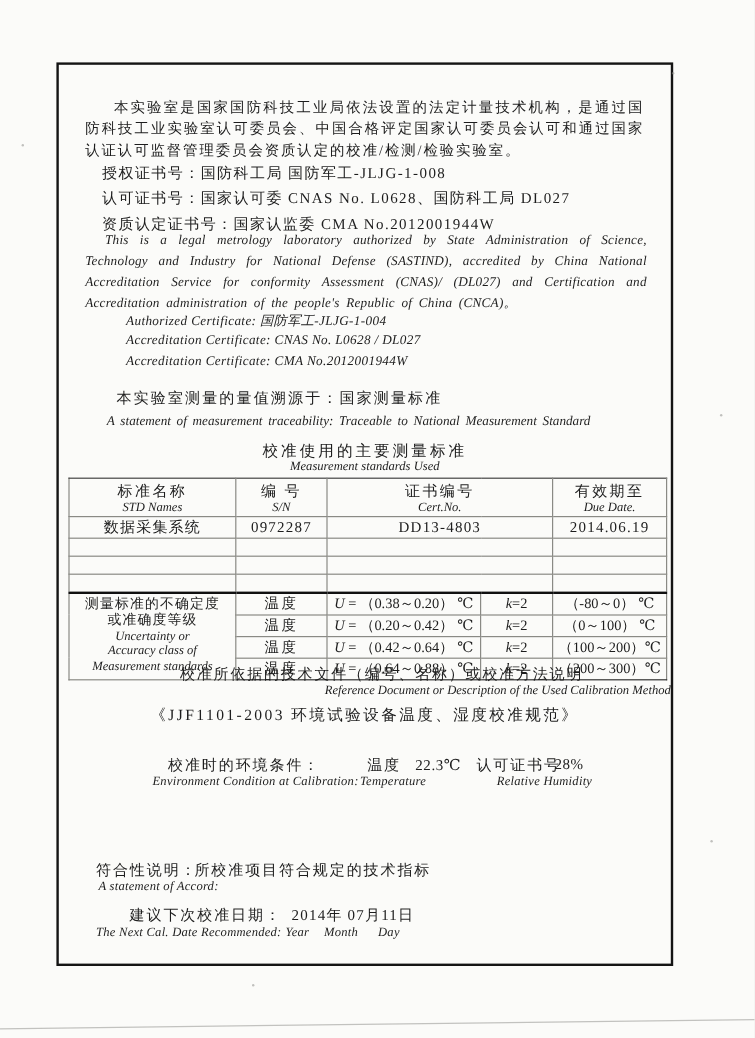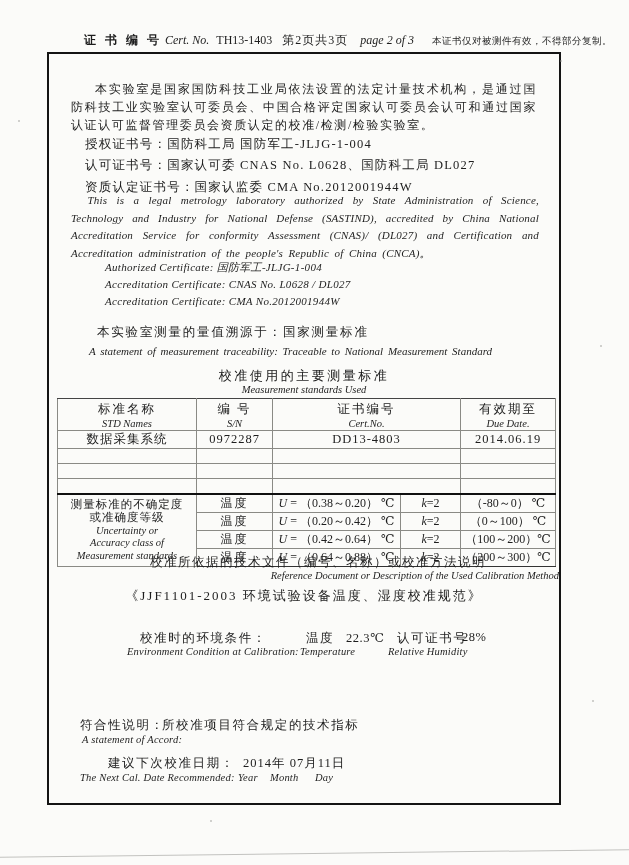--- a/index.html
+++ b/index.html
@@ -66,34 +66,26 @@
   .f11i { font-style:italic; font-size:10.5px; letter-spacing:0.2px; }
   
   .skew-line { position:absolute; top:853px; left:0; width:629px; border-top:1px solid #c2c2bf; transform:rotate(-0.7deg); }
   .speck { position:absolute; width:2px; height:2px; background:#9a9a96; border-radius:50%; opacity:.6; }
 </style>
 </head>
 <body>
 
 <div class="page">
 
-  <div class="hdr">
-    <span class="cn-label">证 书 编 号</span>
-    <span class="it">Cert. No.</span>
-    <span class="certno">TH13-1403</span>
-    <span class="pagecn">第2页共3页</span>
-    <span class="pageen">page 2 of 3</span>
-    <span class="notice">本证书仅对被测件有效，不得部分复制。</span>
-  </div>
 
   <div class="box">
 
     <div class="abs intro">本实验室是国家国防科技工业局依法设置的法定计量技术机构，是通过国防科技工业实验室认可委员会、中国合格评定国家认可委员会认可和通过国家认证认可监督管理委员会资质认定的校准/检测/检验实验室。</div>
 
-    <div class="abs certline" style="top:82px; left:36px;">授权证书号：国防科工局  国防军工-JLJG-1-004</div>
+    <div class="abs certline" style="top:82px; left:36px;">授权证书号：国防科工局  国防军工-JLJG-1-008</div>
     <div class="abs certline" style="top:103px; left:36px;">认可证书号：国家认可委  CNAS No. L0628、国防科工局  DL027</div>
     <div class="abs certline" style="top:125px; left:36px;">资质认定证书号：国家认监委  CMA No.2012001944W</div>
 
     <div class="abs enpara">This is a legal metrology laboratory authorized by State Administration of Science, Technology and Industry for National Defense (SASTIND), accredited by China National Accreditation Service for conformity Assessment (CNAS)/    (DL027) and Certification and Accreditation administration of the people's Republic of China (CNCA)。</div>
 
     <div class="abs encert" style="top:206px; left:56px;">Authorized Certificate:  国防军工-JLJG-1-004</div>
     <div class="abs encert" style="top:224px; left:56px;">Accreditation Certificate: CNAS No. L0628 / DL027</div>
     <div class="abs encert" style="top:241px; left:56px;">Accreditation Certificate: CMA No.2012001944W</div>
 
     <div class="abs trace-cn">本实验室测量的量值溯源于：国家测量标准</div>
@@ -194,21 +186,21 @@
     <div class="row" style="top:576px;">
       <span class="f12" style="left:91px;">校准时的环境条件：</span>
       <span class="f12" style="left:257px;">温度</span>
       <span class="f12" style="left:297px; letter-spacing:0.5px;">22.3℃</span>
       <span class="f12" style="left:348px;">认可证书号</span>
       <span class="f12" style="left:413px; letter-spacing:0.5px;">28%</span>
     </div>
     <div class="row" style="top:592px;">
       <span class="f11i" style="left:78px;">Environment Condition at Calibration:</span>
       <span class="f11i" style="left:251px;">Temperature</span>
-      <span class="f11i" style="left:339px;">Relative Humidity</span>
+      <span class="f11i" style="left:365px;">Relative Humidity</span>
     </div>
 
     <div class="row" style="top:663px;">
       <span class="f12" style="left:31px;">符合性说明：</span>
       <span class="f12" style="left:113px;">所校准项目符合规定的技术指标</span>
     </div>
     <div class="row" style="top:680px;">
       <span class="f11i" style="left:33px;">A statement of Accord:</span>
     </div>
 

